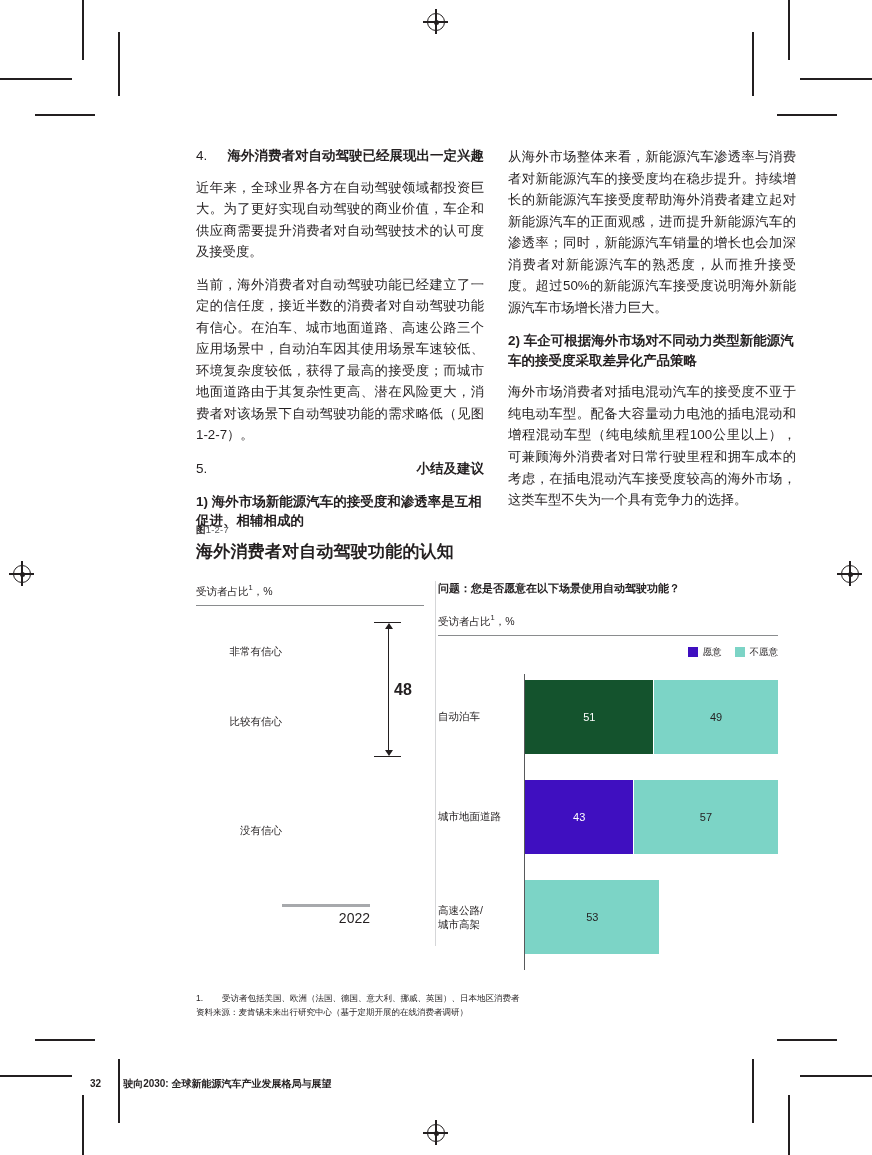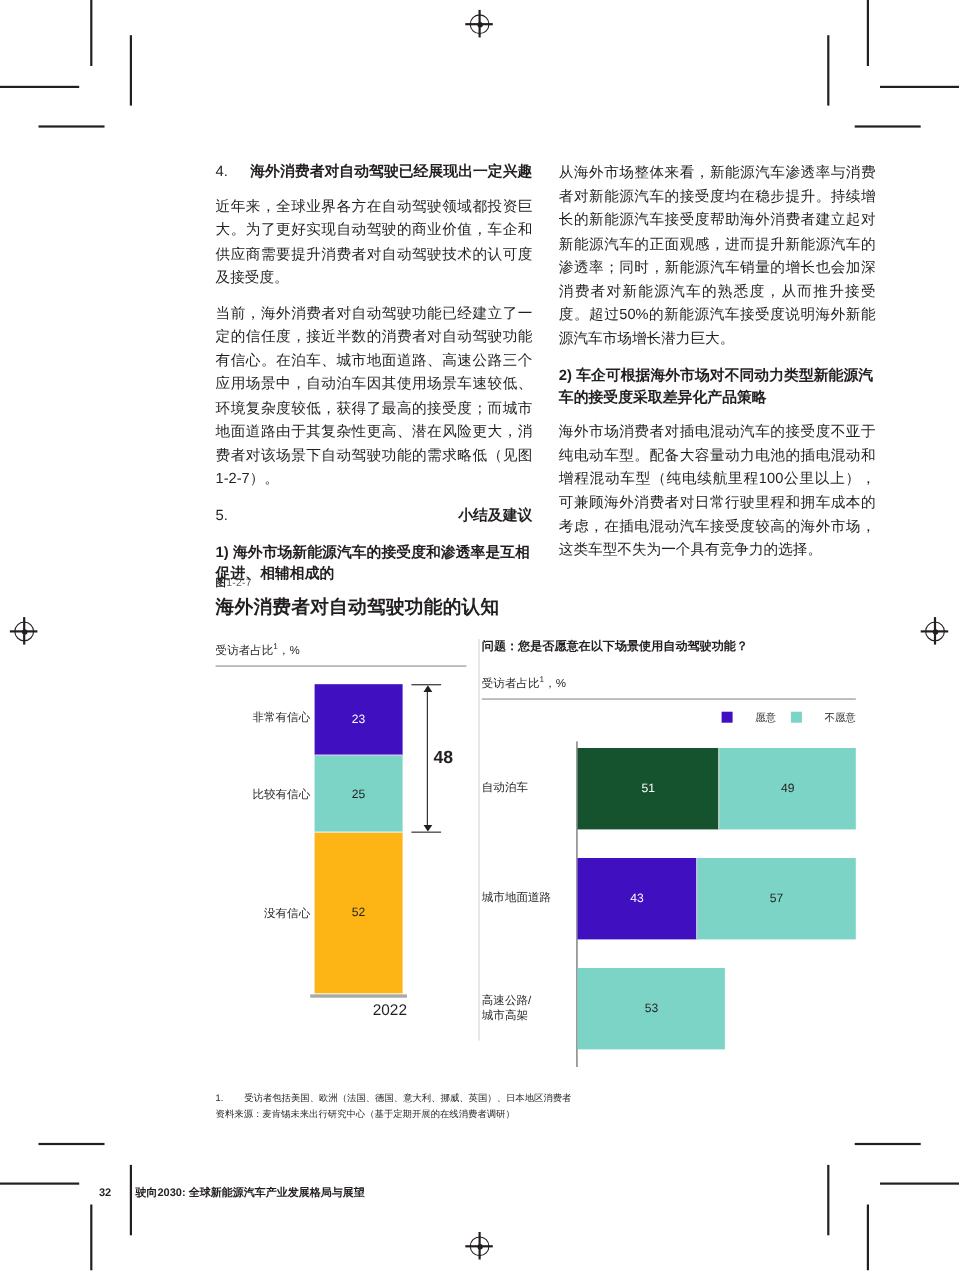--- a/index.html
+++ b/index.html
@@ -139,21 +139,21 @@
 
   
   .legend {
     display: flex;
     justify-content: flex-end;
     gap: 13px;
     align-items: center;
     height: 16px;
     margin-bottom: 8px;
   }
-  .legend-item { display: flex; align-items: center; gap: 21px; }
+  .legend-item { display: flex; align-items: center; gap: 5px; }
   .swatch { width: 10px; height: 10px; display: block; }
   .legend-label { font-size: 9.5px; color: #231f20; }
 
   
   .lchart {
     position: relative;
     height: 308px;
     margin-top: 16px;
   }
   .lchart .cat-labels {
@@ -406,31 +406,20 @@
         <div class="q-sub"><span>受访者占比</span><sup>1</sup><span>，%</span></div>
         <div class="rule"></div>
 
         <div class="lchart">
           <div class="cat-labels">
             <div class="cat-lab" id="lc-lab-0" style="top: 30px;">非常有信心</div>
             <div class="cat-lab" id="lc-lab-1" style="top: 100.11px;">比较有信心</div>
             <div class="cat-lab" id="lc-lab-2" style="top: 208.68px;">没有信心</div>
           </div>
 
-          <div class="stack">
-            <div class="seg seg-1" id="lc-seg-0" style="top: 0px; height: 64.86px; background: rgb(63, 15, 192);">
-                <span style="color: rgb(255, 255, 255);">23</span>
-              </div>
-            <div class="seg seg-2" id="lc-seg-1" style="top: 64.86px; height: 70.5px; background: rgb(124, 212, 198);">
-                <span style="color: rgb(35, 31, 32);">25</span>
-              </div>
-            <div class="seg seg-3" id="lc-seg-2" style="top: 135.36px; height: 146.64px; background: rgb(253, 181, 21);">
-                <span style="color: rgb(35, 31, 32);">52</span>
-              </div>
-          </div>
 
           <div class="baseline"></div>
           <div class="xlabel">2022</div>
 
           <div class="bracket" id="lc-bracket" style="top: 0px; height: 135.36px;">
             <div class="tick tick-top"></div>
             <div class="tick tick-bot"></div>
             <div class="vline"></div>
             <div class="arrow arrow-up"></div>
             <div class="arrow arrow-dn"></div>

